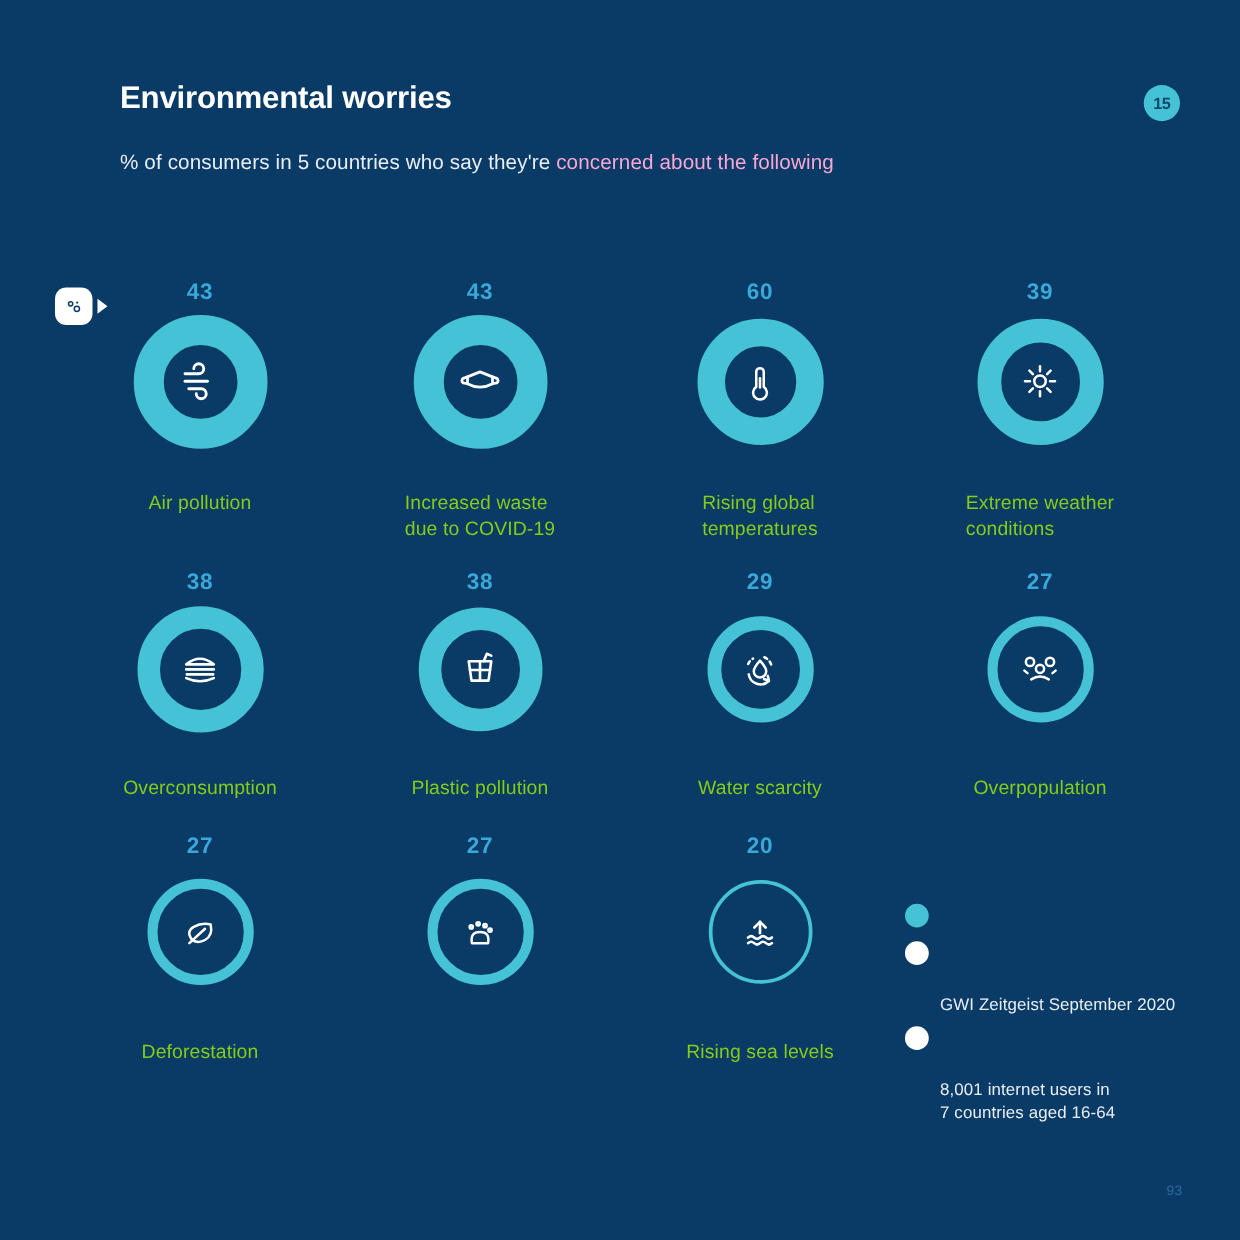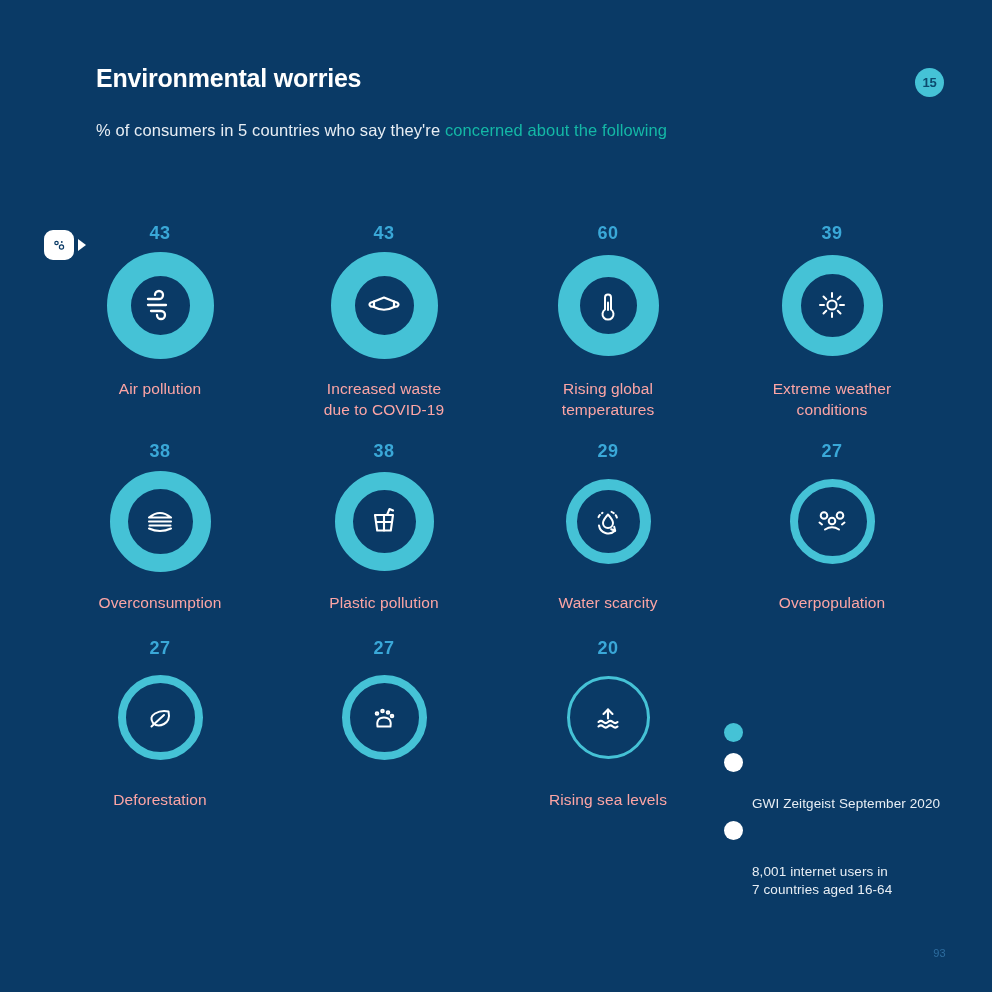--- a/index.html
+++ b/index.html
@@ -31,21 +31,21 @@
     margin: 0;
     line-height: 1.2;
   }
   .subtitle {
     margin-top: 28px;
     font-size: 16.5px;
     color: #e8eef4;
     letter-spacing: 0.1px;
   }
   .subtitle .highlight {
-    color: #14b8a6;
+    color: #f9a8d4;
   }
 
   .slide-badge {
     position: absolute;
     right: 48px;
     top: 68px;
     width: 29px;
     height: 29px;
     border-radius: 50%;
     background: #45c2d6;
@@ -122,25 +122,25 @@
     box-sizing: border-box;
     display: flex;
     align-items: center;
     justify-content: center;
     position: relative;
   }
   .ring svg {
     display: block;
   }
   .caption {
-    margin-top: 13px;
-    color: #fca5a5;
+    margin-top: 27px;
+    color: #84cc16;
     font-size: 15.5px;
     line-height: 1.33;
-    text-align: center;
+    text-align: left;
     letter-spacing: 0.1px;
   }
 
   .row1 .ring-wrap { height: 122px; }
   .row2 { margin-top: 20px; }
   .row3 { margin-top: 23px; }
 
   
   .source {
     position: absolute;

